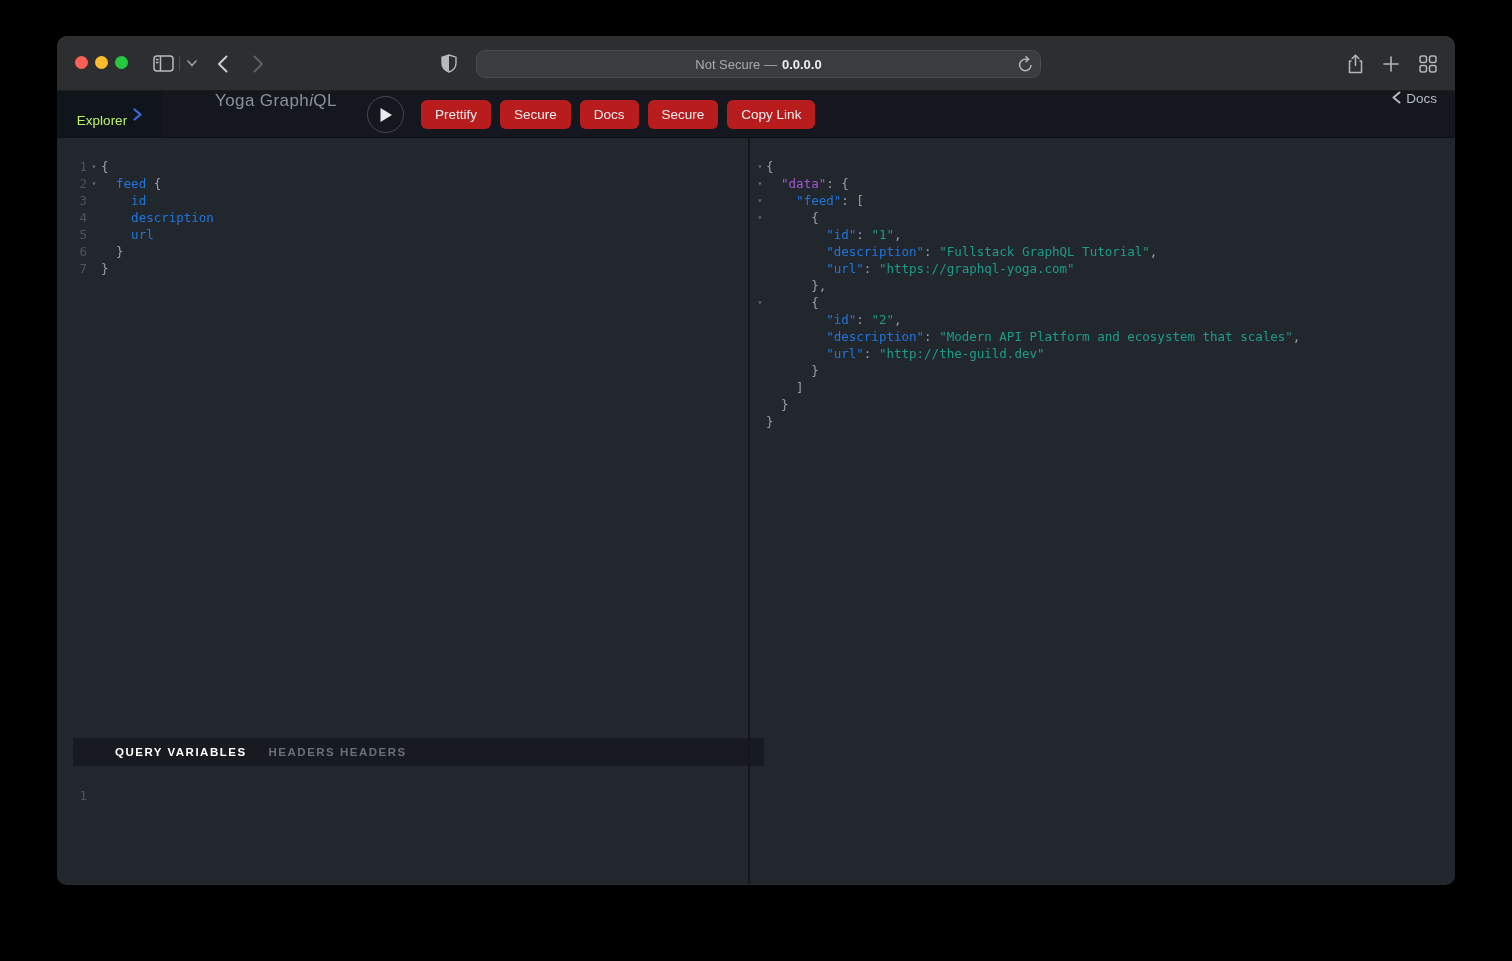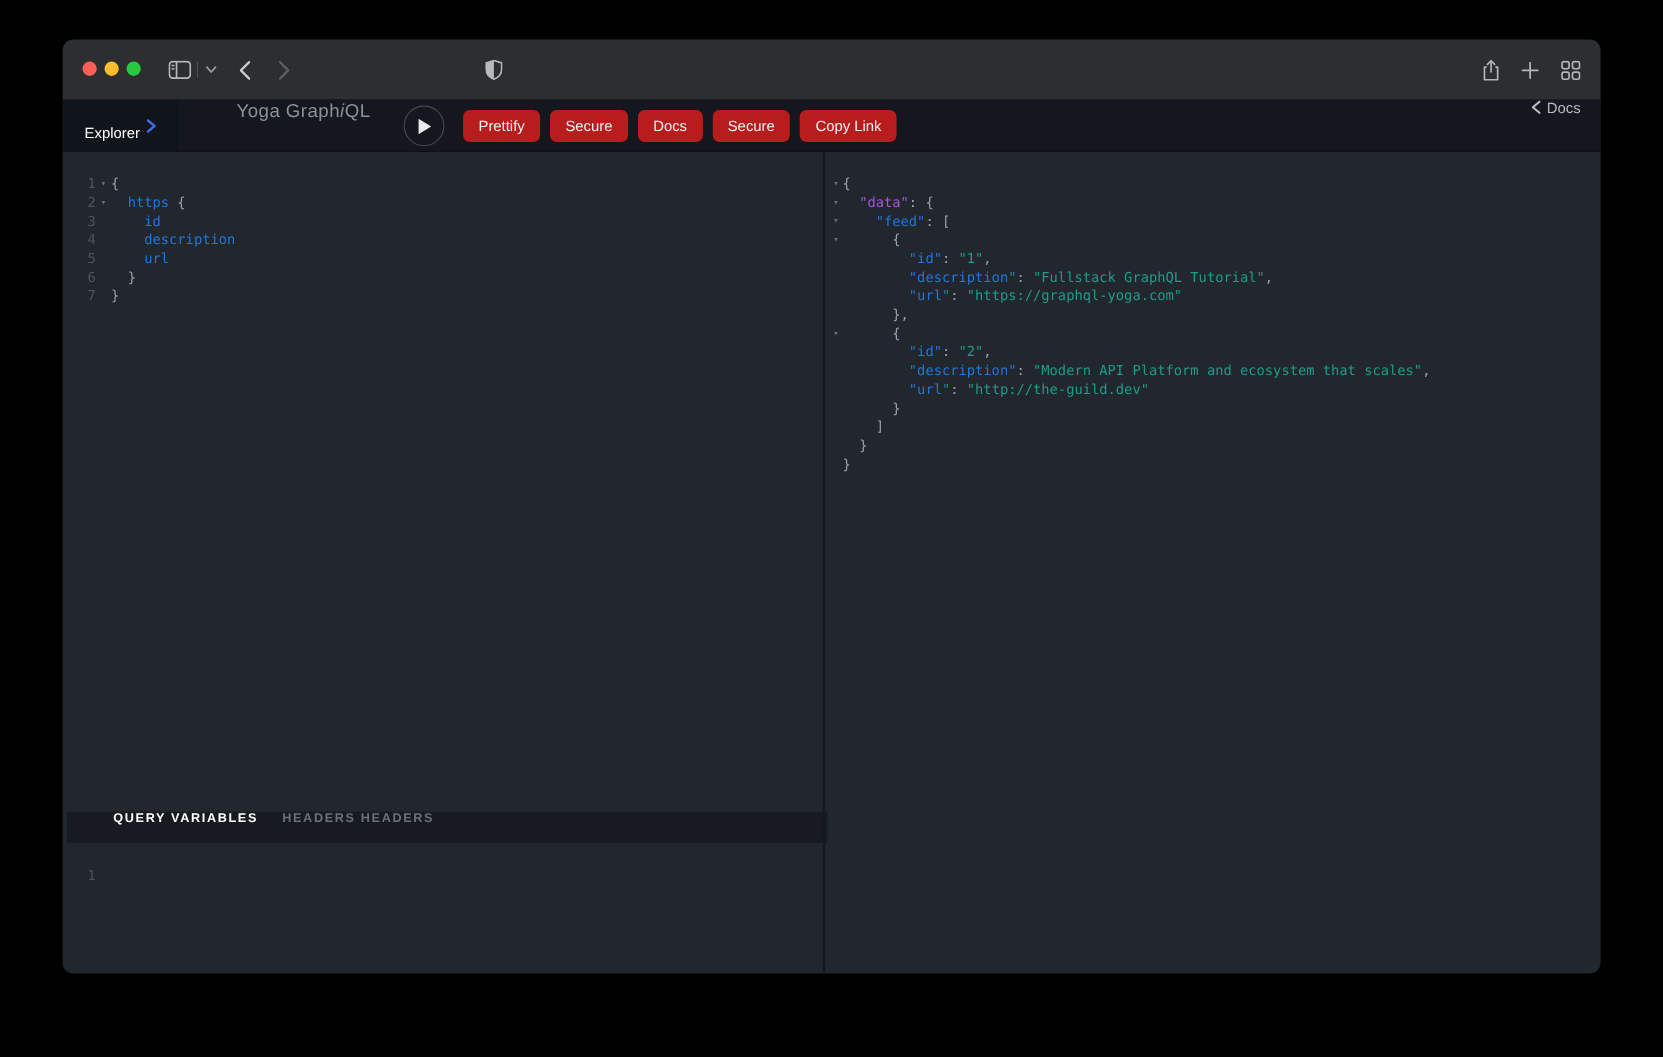--- a/index.html
+++ b/index.html
@@ -26,21 +26,21 @@
   .url-sec  { color:#a9abad; }
   .url-host { color:#eceeef; font-weight:bold; margin-left:5px; }
   .reload   { position:absolute; right:7px; top:5px; }
 
   
   .app-header { position:relative; height:47px; background:#14171d;
                 border-bottom:1px solid #0e1014; }
   .explorer-tab { position:absolute; left:0; top:0; width:105px; height:100%;
                   background:#10141b; display:flex; align-items:center;
                   justify-content:center; gap:6px; cursor:pointer; }
-  .explorer-label { color:#ffffff; font-size:13.5px;margin-top:12px; }
+  .explorer-label { color:#bef264; font-size:13.5px;margin-top:12px; }
   .logo { position:absolute; left:158px; top:0; height:100%; display:flex;
           align-items:flex-start; color:#8b919b; font-size:17px; letter-spacing:.4px; }
   .logo em { font-style:italic; }
   .play-btn { position:absolute; left:310px; top:5px; width:37px; height:37px;
               border:1.5px solid #44484f; border-radius:50%; background:transparent;
               display:flex; align-items:center; justify-content:center; cursor:pointer; }
   .toolbar { position:absolute; left:364px; top:9px; display:flex; gap:9px; }
   .tb-btn { height:29px; padding:0 14px; background:#b91c1c; border:none; border-radius:6px;
             color:#eceef1; font-size:13.5px; font-weight:500; cursor:pointer;
             font-family:"Liberation Sans", sans-serif; }
@@ -60,22 +60,22 @@
   .ln   { width:14px; margin-left:16px; text-align:right; color:#4d5460; flex:none; }
   .fold { width:14px; text-align:center; color:#6b7280; font-size:8px; line-height:17px; flex:none; cursor:pointer; }
   .rp-fold { width:12px; margin-left:4px; }
   .seg-p { color:#9aa1ab; }
   .seg-f { color:#2076dc; }
   .seg-k { color:#2076dc; }
   .seg-d { color:#a356d8; }
   .seg-s { color:#1d9c8a; }
 
   
-  .vars-tabbar { position:absolute; left:4px; top:600px; width:100%; height:28px;
-                 background:#171a21; display:flex; align-items:flex-start; }
+  .vars-tabbar { position:absolute; left:16px; top:600px; width:100%; height:28px;
+                 background:#171a21; display:flex; align-items:center; }
   .vt-active   { margin-left:42px; color:#ffffff; font-size:11.5px; font-weight:bold;
                  letter-spacing:1.5px; cursor:pointer; }
   .vt-inactive { margin-left:22px; color:#6a7078; font-size:11.5px; font-weight:bold;
                  letter-spacing:1.5px; cursor:pointer; }
   .vars-editor { position:absolute; left:0; top:628px; width:100%; height:118px; padding-top:21px; }
 
   svg { display:block; }
 </style>
 </head>
 <body>
@@ -113,20 +113,30 @@
       </svg>
     </span>
 
     <span class="tb-icon" style="left:384px">
       <svg width="16" height="19" viewBox="0 0 16 19">
         <path d="M8 1 L15 3.2 V9 C15 13.5 12 16.5 8 18 C4 16.5 1 13.5 1 9 V3.2 Z" fill="none" stroke="#b7b9bb" stroke-width="1.4"></path>
         <path d="M8 1 L1 3.2 V9 C1 13.5 4 16.5 8 18 Z" fill="#b7b9bb"></path>
       </svg>
     </span>
 
+    <div class="urlbar">
+      <span class="url-sec">Not Secure —</span>
+      <span class="url-host">0.0.0.0</span>
+      <span class="reload">
+        <svg width="15" height="17" viewBox="0 0 15 17" fill="none" stroke="#b4b6b8" stroke-width="1.5">
+          <path d="M13 9 A5.7 5.7 0 1 1 7.3 3.3 H10"></path>
+          <path d="M8 0.8 L10.6 3.3 L8 5.8" fill="none" stroke-linecap="round"></path>
+        </svg>
+      </span>
+    </div>
 
     <span class="tb-icon" style="left:1290px">
       <svg width="17" height="20" viewBox="0 0 17 20" fill="none" stroke="#b4b6b8" stroke-width="1.5" stroke-linecap="round" stroke-linejoin="round">
         <path d="M4 7 H2.5 V18.5 H14.5 V7 H13"></path>
         <line x1="8.5" y1="1.5" x2="8.5" y2="11.5"></line>
         <path d="M5.2 4.5 L8.5 1.2 L11.8 4.5"></path>
       </svg>
     </span>
     <span class="tb-icon" style="left:1326px">
       <svg width="16" height="16" viewBox="0 0 16 16" stroke="#b4b6b8" stroke-width="1.6" stroke-linecap="round">
@@ -178,21 +188,21 @@
       </svg>
       <span>Docs</span>
     </div>
   </div>
 
   <div class="main">
 
     <div class="left-pane">
       <div class="query-editor code" id="query-editor">
           <div class="line"><span class="ln">1</span><span class="fold">▾</span><span class="seg-p">{</span></div>
-          <div class="line"><span class="ln">2</span><span class="fold">▾</span><span class="seg-p">  </span><span class="seg-f">https</span><span class="seg-p"> {</span></div>
+          <div class="line"><span class="ln">2</span><span class="fold">▾</span><span class="seg-p">  </span><span class="seg-f">feed</span><span class="seg-p"> {</span></div>
           <div class="line"><span class="ln">3</span><span class="fold"></span><span class="seg-p">    </span><span class="seg-f">id</span></div>
           <div class="line"><span class="ln">4</span><span class="fold"></span><span class="seg-p">    </span><span class="seg-f">description</span></div>
           <div class="line"><span class="ln">5</span><span class="fold"></span><span class="seg-p">    </span><span class="seg-f">url</span></div>
           <div class="line"><span class="ln">6</span><span class="fold"></span><span class="seg-p">  }</span></div>
           <div class="line"><span class="ln">7</span><span class="fold"></span><span class="seg-p">}</span></div>
         </div>
 
       <div class="vars-tabbar">
         <span class="vt-active">QUERY VARIABLES</span>
         <span class="vt-inactive">HEADERS HEADERS</span>

